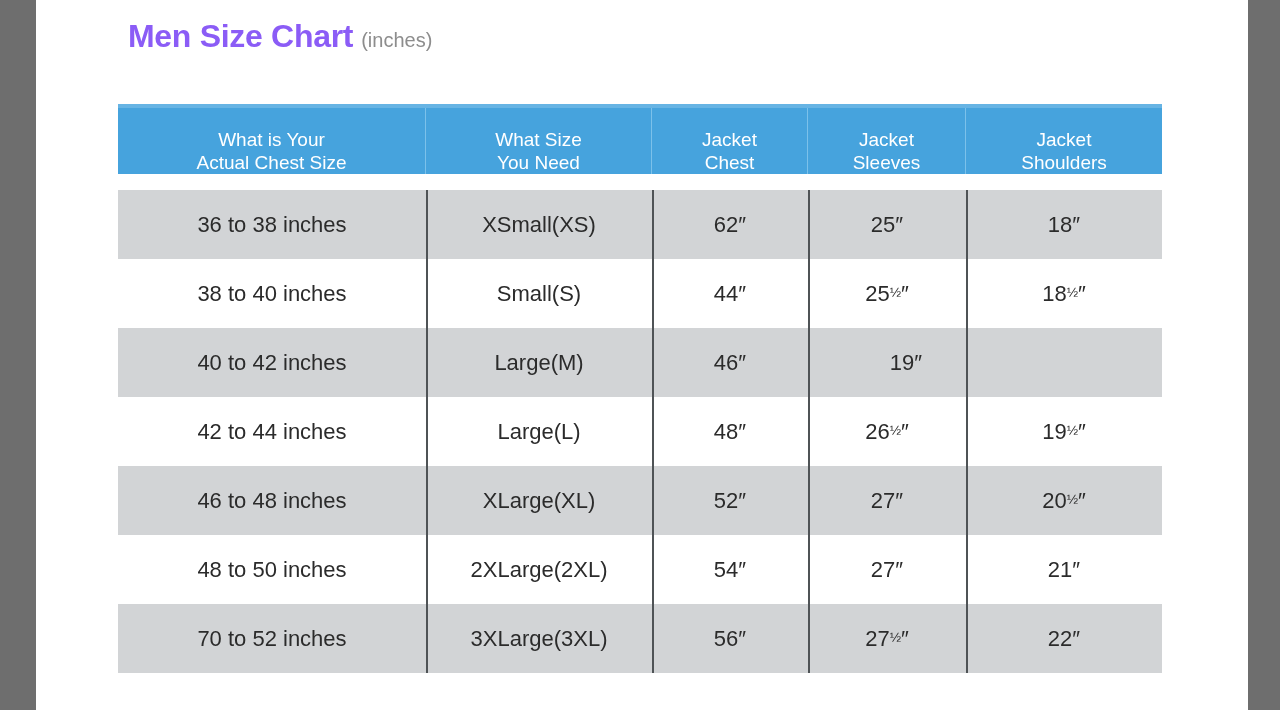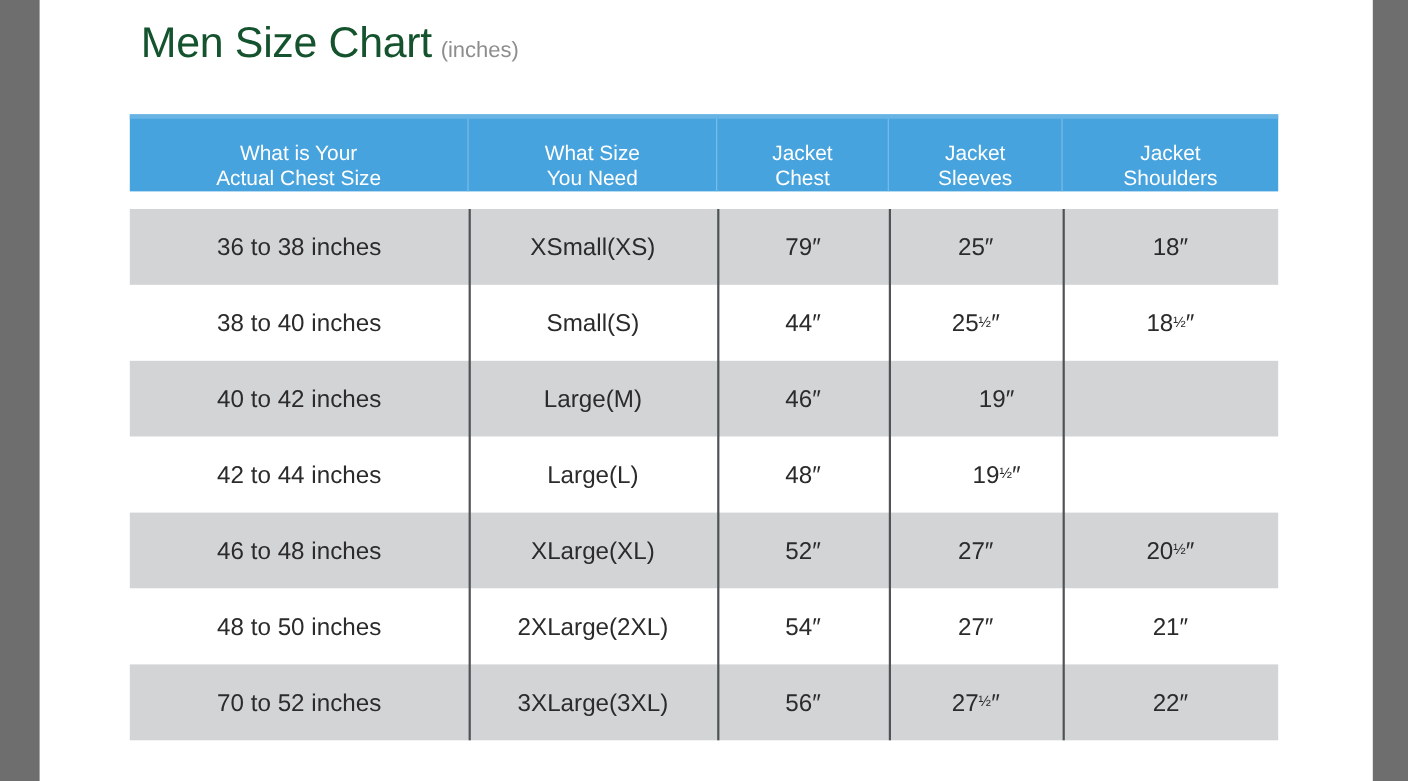--- a/index.html
+++ b/index.html
@@ -39,23 +39,23 @@
     background: #ffffff;
   }
 
   .title-wrap {
     position: absolute;
     left: 92px;
     top: 18px;
     white-space: nowrap;
   }
   .title-main {
-    font-size: 39px;
-    font-weight: 400;
-    color: #14532d;
+    font-size: 32px;
+    font-weight: 700;
+    color: #8b5cf6;
     letter-spacing: -0.3px;
   }
   .title-sub {
     font-size: 20px;
     font-weight: 400;
     color: #8d8d8d;
     margin-left: 8px;
   }
 
   .table {
@@ -165,21 +165,21 @@
         <div class="th c4">
           <span>Jacket</span>
           <span>Shoulders</span>
         </div>
       </div>
 
       <div class="tbody" id="tbody">
           <div class="tr shade">
             <div class="td c0">36 to 38 inches</div>
             <div class="td c1">XSmall(XS)</div>
-            <div class="td c2">79″</div>
+            <div class="td c2">62″</div>
             <div class="td c3">
               <span>25″</span>
             </div>
             <div class="td c4">
               <span>18″</span>
             </div>
           </div>
           <div class="tr plain">
             <div class="td c0">38 to 40 inches</div>
             <div class="td c1">Small(S)</div>
@@ -196,20 +196,23 @@
             <div class="td c1">Large(M)</div>
             <div class="td c2">46″</div>
             <div class="td c4">
               <span>19″</span>
             </div>
           </div>
           <div class="tr plain">
             <div class="td c0">42 to 44 inches</div>
             <div class="td c1">Large(L)</div>
             <div class="td c2">48″</div>
+            <div class="td c3">
+              <span>26<span class="frac">½</span>″</span>
+            </div>
             <div class="td c4">
               <span>19<span class="frac">½</span>″</span>
             </div>
           </div>
           <div class="tr shade">
             <div class="td c0">46 to 48 inches</div>
             <div class="td c1">XLarge(XL)</div>
             <div class="td c2">52″</div>
             <div class="td c3">
               <span>27″</span>

